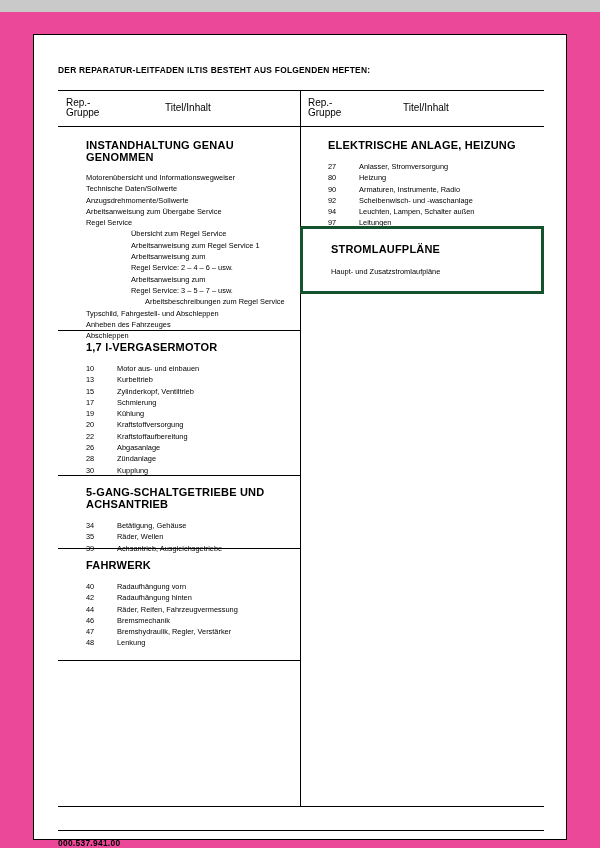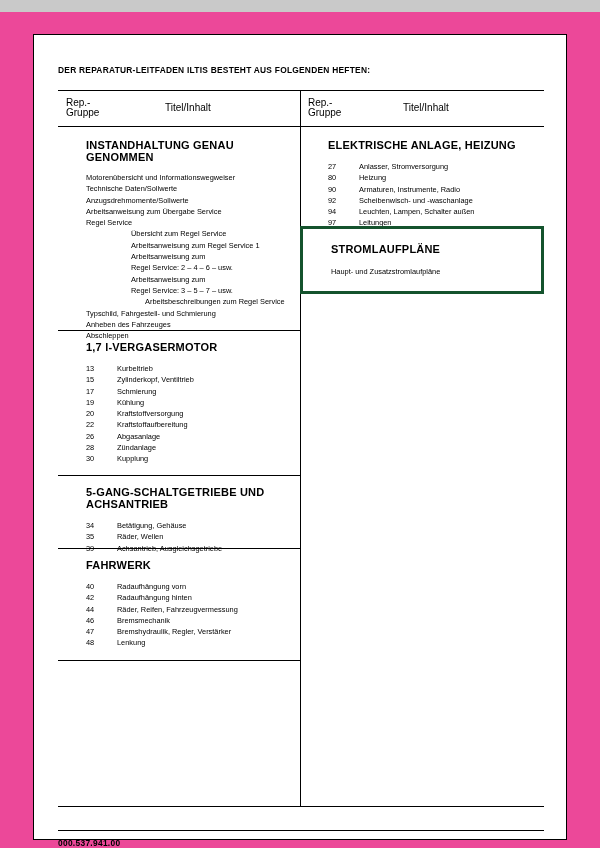--- a/index.html
+++ b/index.html
@@ -192,37 +192,41 @@
         <div class="entry">
             <span class="txt ind1">Arbeitsanweisung zum</span>
           </div>
         <div class="entry">
             <span class="txt ind1">Regel Service: 3 – 5 – 7 – usw.</span>
           </div>
         <div class="entry">
             <span class="txt ind2">Arbeitsbeschreibungen zum Regel Service</span>
           </div>
         <div class="entry noindent">
-            <span class="txt">Typschild, Fahrgestell- und Schmierung</span>
+            <span class="txt">Typschild, Fahrgestell- und Abschleppen</span>
           </div>
         <div class="entry noindent">
             <span class="txt">Anheben des Fahrzeuges</span>
           </div>
         <div class="entry noindent">
             <span class="txt">Abschleppen</span>
           </div>
       </div>
     </div>
 
     <div class="sep" style="left:0; top:240px; width:242px;"></div>
 
     <div class="block" style="left:28px; top:251px; width:210px;">
       <div class="section-title">1,7 l-VERGASERMOTOR</div>
       <div style="height:10px"></div>
       <div>
+        <div class="entry">
+            <span class="num">10</span>
+            <span class="txt">Motor aus- und einbauen</span>
+          </div>
         <div class="entry">
             <span class="num">13</span>
             <span class="txt">Kurbeltrieb</span>
           </div>
         <div class="entry">
             <span class="num">15</span>
             <span class="txt">Zylinderkopf, Ventiltrieb</span>
           </div>
         <div class="entry">
             <span class="num">17</span>

